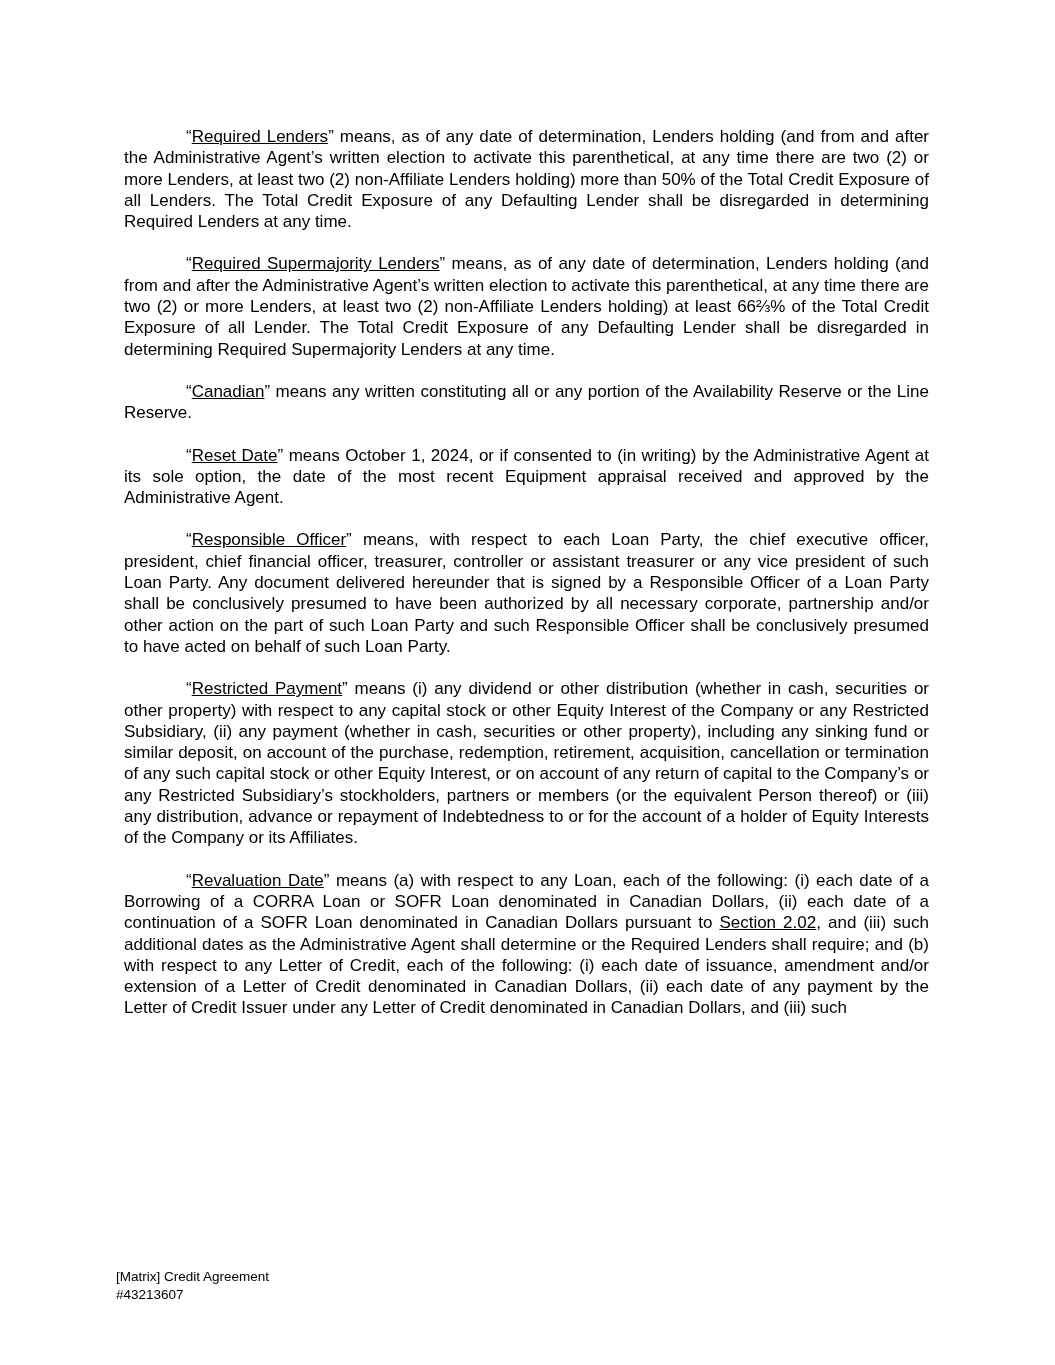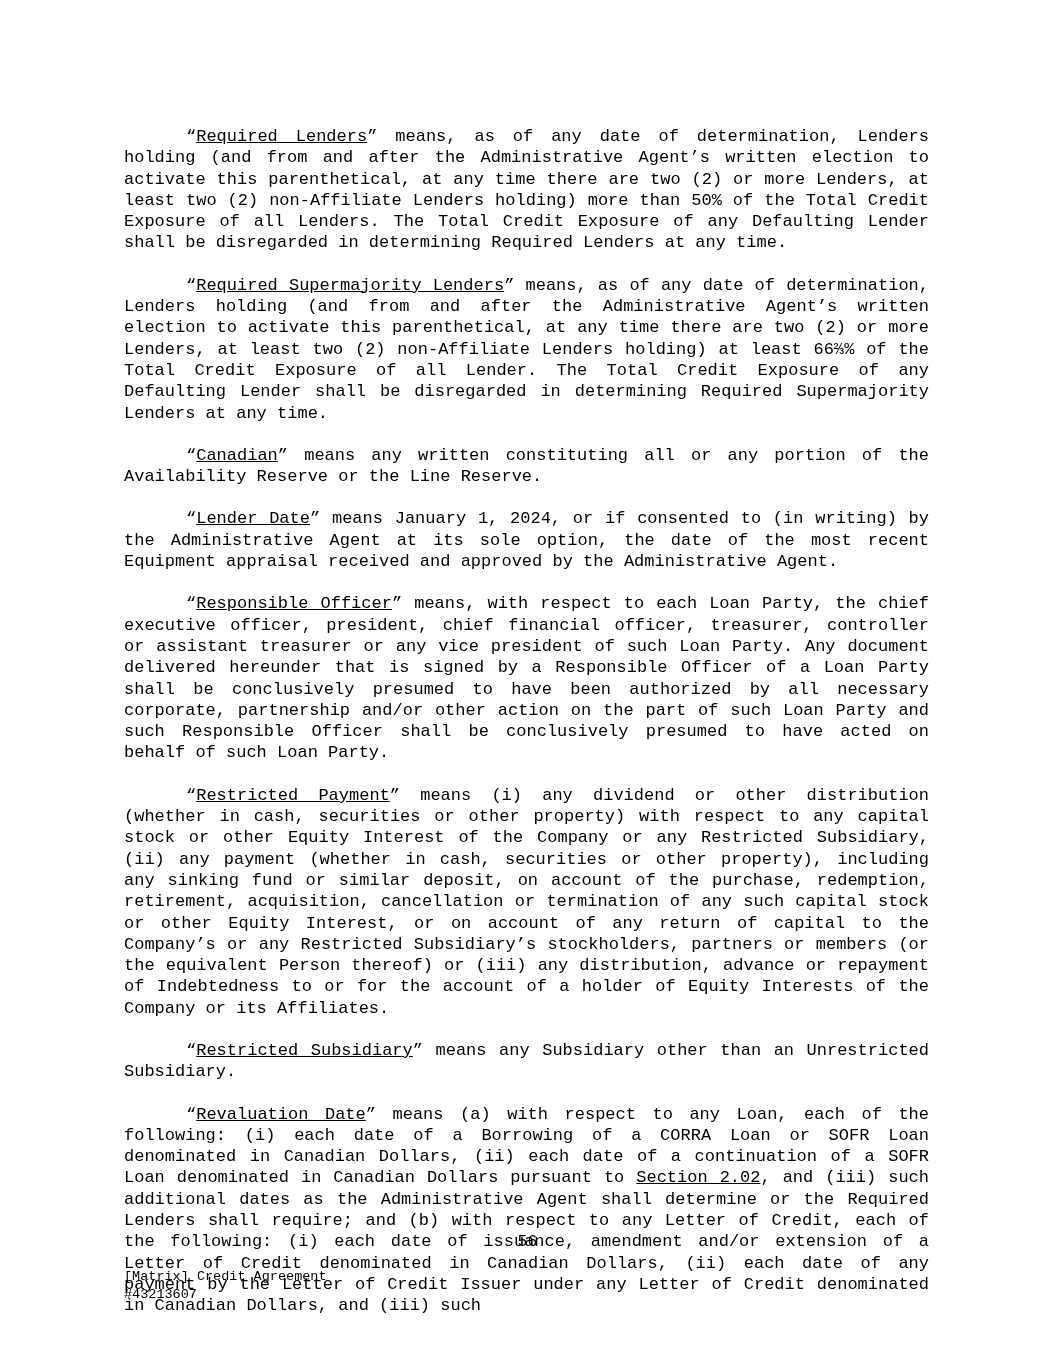--- a/index.html
+++ b/index.html
@@ -8,21 +8,21 @@
     padding: 0;
     background: #ffffff;
   }
   .page {
     position: relative;
     width: 1055px;
     height: 1365px;
     margin: 0 auto;
     background: #ffffff;
     color: #000000;
-    font-family: Liberation Mono, monospace;
+    font-family: Liberation Sans, sans-serif;
     overflow: hidden;
   }
   .content {
     position: absolute;
     left: 124px;
     top: 126px;
     width: 805px;
   }
   p.para {
     margin: 0 0 21px 0;
@@ -38,43 +38,41 @@
     position: absolute;
     top: 1231px;
     left: 0;
     width: 100%;
     text-align: center;
     font-size: 16.5px;
     line-height: 21px;
   }
   .footer {
     position: absolute;
-    left: 124px;
+    left: 116px;
     top: 1268px;
     font-size: 13.5px;
     line-height: 17.5px;
   }
   .footer div {
     white-space: nowrap;
   }
 </style>
 </head>
 <body>
 
 <div class="page">
   <div class="content">
       <p class="para"><span>“</span><span class="u">Required Lenders</span><span>” means, as of any date of determination, Lenders holding (and from and after the Administrative Agent’s written election to activate this parenthetical, at any time there are two (2) or more Lenders, at least two (2) non-Affiliate Lenders holding) more than 50% of the Total Credit Exposure of all Lenders.  The Total Credit Exposure of any Defaulting Lender shall be disregarded in determining Required Lenders at any time.</span></p>
       <p class="para"><span>“</span><span class="u">Required Supermajority Lenders</span><span>” means, as of any date of determination, Lenders holding (and from and after the Administrative Agent’s written election to activate this parenthetical, at any time there are two (2) or more Lenders, at least two (2) non-Affiliate Lenders holding) at least 66⅔% of the Total Credit Exposure of all Lender. The Total Credit Exposure of any Defaulting Lender shall be disregarded in determining Required Supermajority Lenders at any time.</span></p>
       <p class="para"><span>“</span><span class="u">Canadian</span><span>” means any written constituting all or any portion of the Availability Reserve or the Line Reserve.</span></p>
-      <p class="para"><span>“</span><span class="u">Lender Date</span><span>” means January 1, 2024, or if consented to (in writing) by the Administrative Agent at its sole option, the date of the most recent Equipment appraisal received and approved by the Administrative Agent.</span></p>
+      <p class="para"><span>“</span><span class="u">Reset Date</span><span>” means October 1, 2024, or if consented to (in writing) by the Administrative Agent at its sole option, the date of the most recent Equipment appraisal received and approved by the Administrative Agent.</span></p>
       <p class="para"><span>“</span><span class="u">Responsible Officer</span><span>” means, with respect to each Loan Party, the chief executive officer, president, chief financial officer, treasurer, controller or assistant treasurer or any vice president of such Loan Party.  Any document delivered hereunder that is signed by a Responsible Officer of a Loan Party shall be conclusively presumed to have been authorized by all necessary corporate, partnership and/or other action on the part of such Loan Party and such Responsible Officer shall be conclusively presumed to have acted on behalf of such Loan Party.</span></p>
       <p class="para"><span>“</span><span class="u">Restricted Payment</span><span>” means (i) any dividend or other distribution (whether in cash, securities or other property) with respect to any capital stock or other Equity Interest of the Company or any Restricted Subsidiary, (ii) any payment (whether in cash, securities or other property), including any sinking fund or similar deposit, on account of the purchase, redemption, retirement, acquisition, cancellation or termination of any such capital stock or other Equity Interest, or on account of any return of capital to the Company’s or any Restricted Subsidiary’s stockholders, partners or members (or the equivalent Person thereof) or (iii) any distribution, advance or repayment of Indebtedness to or for the account of a holder of Equity Interests of the Company or its Affiliates.</span></p>
-      <p class="para"><span>“</span><span class="u">Restricted Subsidiary</span><span>” means any Subsidiary other than an Unrestricted Subsidiary.</span></p>
       <p class="para"><span>“</span><span class="u">Revaluation Date</span><span>” means (a) with respect to any Loan, each of the following: (i) each date of a Borrowing of a CORRA Loan or SOFR Loan denominated in Canadian Dollars, (ii) each date of a continuation of a SOFR Loan denominated in Canadian Dollars pursuant to </span><span class="u">Section 2.02</span><span>, and (iii) such additional dates as the Administrative Agent shall determine or the Required Lenders shall require; and (b) with respect to any Letter of Credit, each of the following: (i) each date of issuance, amendment and/or extension of a Letter of Credit denominated in Canadian Dollars, (ii) each date of any payment by the Letter of Credit Issuer under any Letter of Credit denominated in Canadian Dollars, and (iii) such</span></p>
     </div>
 
-  <div class="page-number">56</div>
 
   <div class="footer">
     <div>[Matrix] Credit Agreement</div>
     <div>#43213607</div>
   </div>
 </div>
 
 </body></html>

